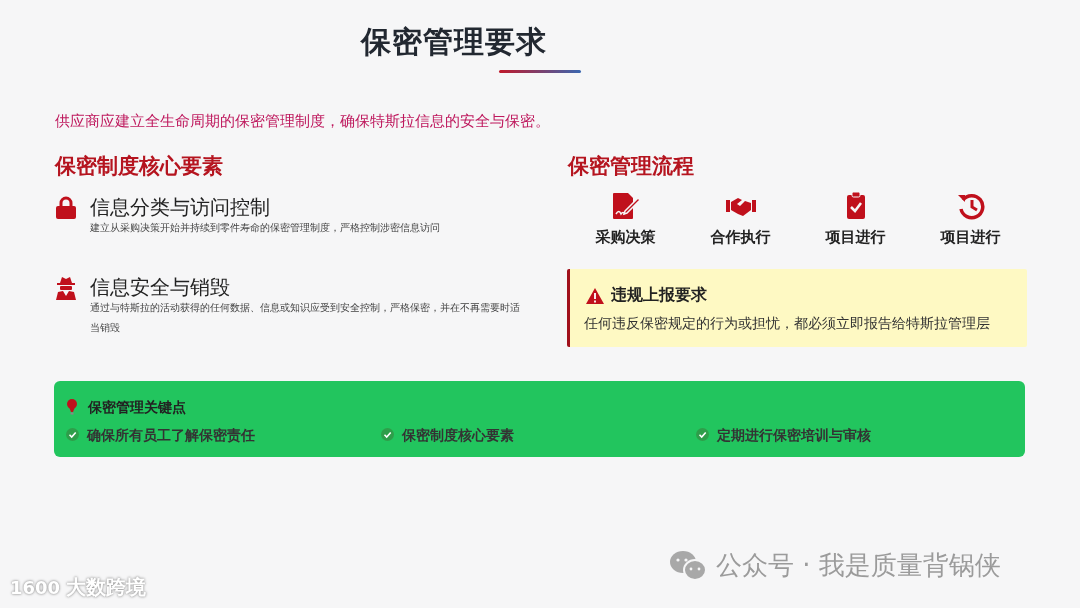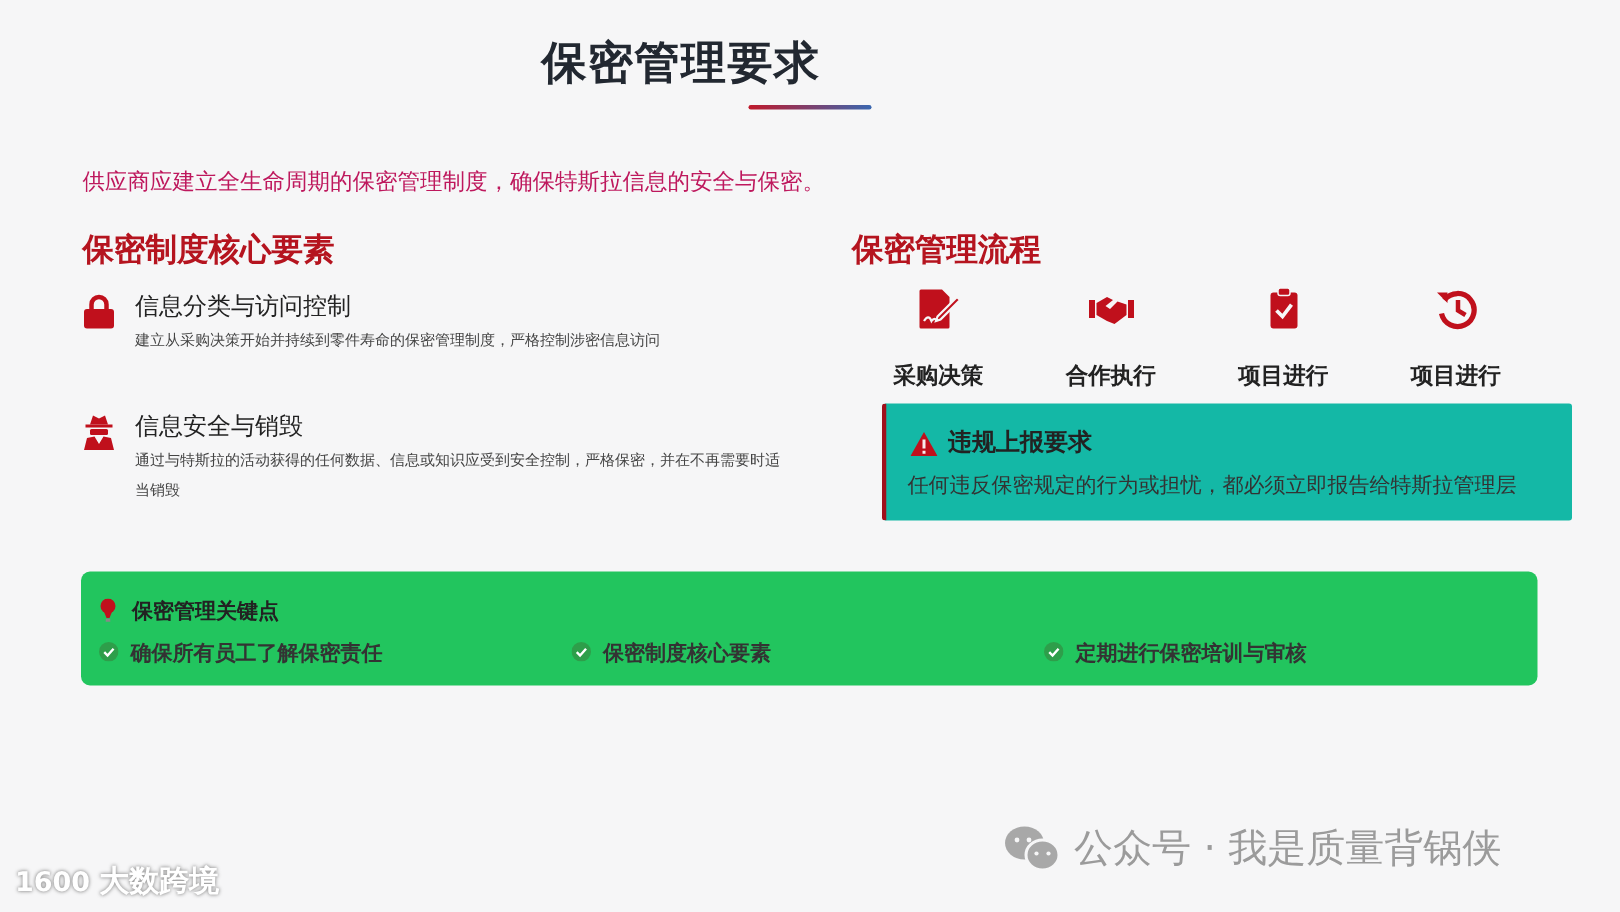--- a/index.html
+++ b/index.html
@@ -24,34 +24,34 @@
     position: absolute; top: 112px; left: 55px; font-size: 15px; color: #be185d;
   }
   .section-title {
     position: absolute; font-size: 21px; font-weight: bold; color: #b5141f;
   }
   .left-title { top: 152px; left: 55px; }
   .right-title { top: 152px; left: 568px; }
   .element-item { position: absolute; left: 55px; width: 470px; }
   .element-item .icon { position: absolute; left: 0; top: 2px; width: 22px; height: 24px; }
   .element-item .head {
-    position: absolute; left: 35px; top: 0; font-size: 16px; color: #222; font-weight: 500;
+    position: absolute; left: 35px; top: 0; font-size: 20px; color: #222; font-weight: 500;
   }
   .element-item .desc {
     position: absolute; left: 35px; top: 24px; font-size: 10px; color: #444; line-height: 20px; width: 430px;
   }
   .item1 { top: 194px; }
   .item2 { top: 274px; }
   .process { position: absolute; top: 192px; left: 568px; width: 460px; height: 60px; }
   .step { position: absolute; top: 0; width: 115px; text-align: center; }
   .step .sicon { display: block; margin: 0 auto; width: 30px; height: 28px; }
-  .step .slabel { display: block; margin-top: 21px; font-size: 15px; color: #222; font-weight: bold; }
+  .step .slabel { display: block; margin-top: 8px; font-size: 15px; color: #222; font-weight: bold; }
   .alert {
     position: absolute; top: 269px; left: 567px; width: 460px; height: 78px;
-    background: #14b8a6; border-left: 3px solid #a0101b; border-radius: 2px; margin-left: 21px;
+    background: #fef9c3; border-left: 3px solid #a0101b; border-radius: 2px;
   }
   .alert .aicon { position: absolute; left: 16px; top: 19px; width: 18px; height: 16px; }
   .alert .ahead { position: absolute; left: 41px; top: 16px; font-size: 16px; font-weight: bold; color: #222; }
   .alert .atext { position: absolute; left: 14px; top: 46px; font-size: 14px; color: #333; white-space: nowrap; }
   .keypoints {
     position: absolute; top: 381px; left: 54px; width: 971px; height: 76px;
     background: #22c55e; border-radius: 6px;
   }
   .kp-head { position: absolute; left: 12px; top: 18px; }
   .kp-head .pin { position: absolute; left: 0; top: 0; width: 12px; height: 16px; }

